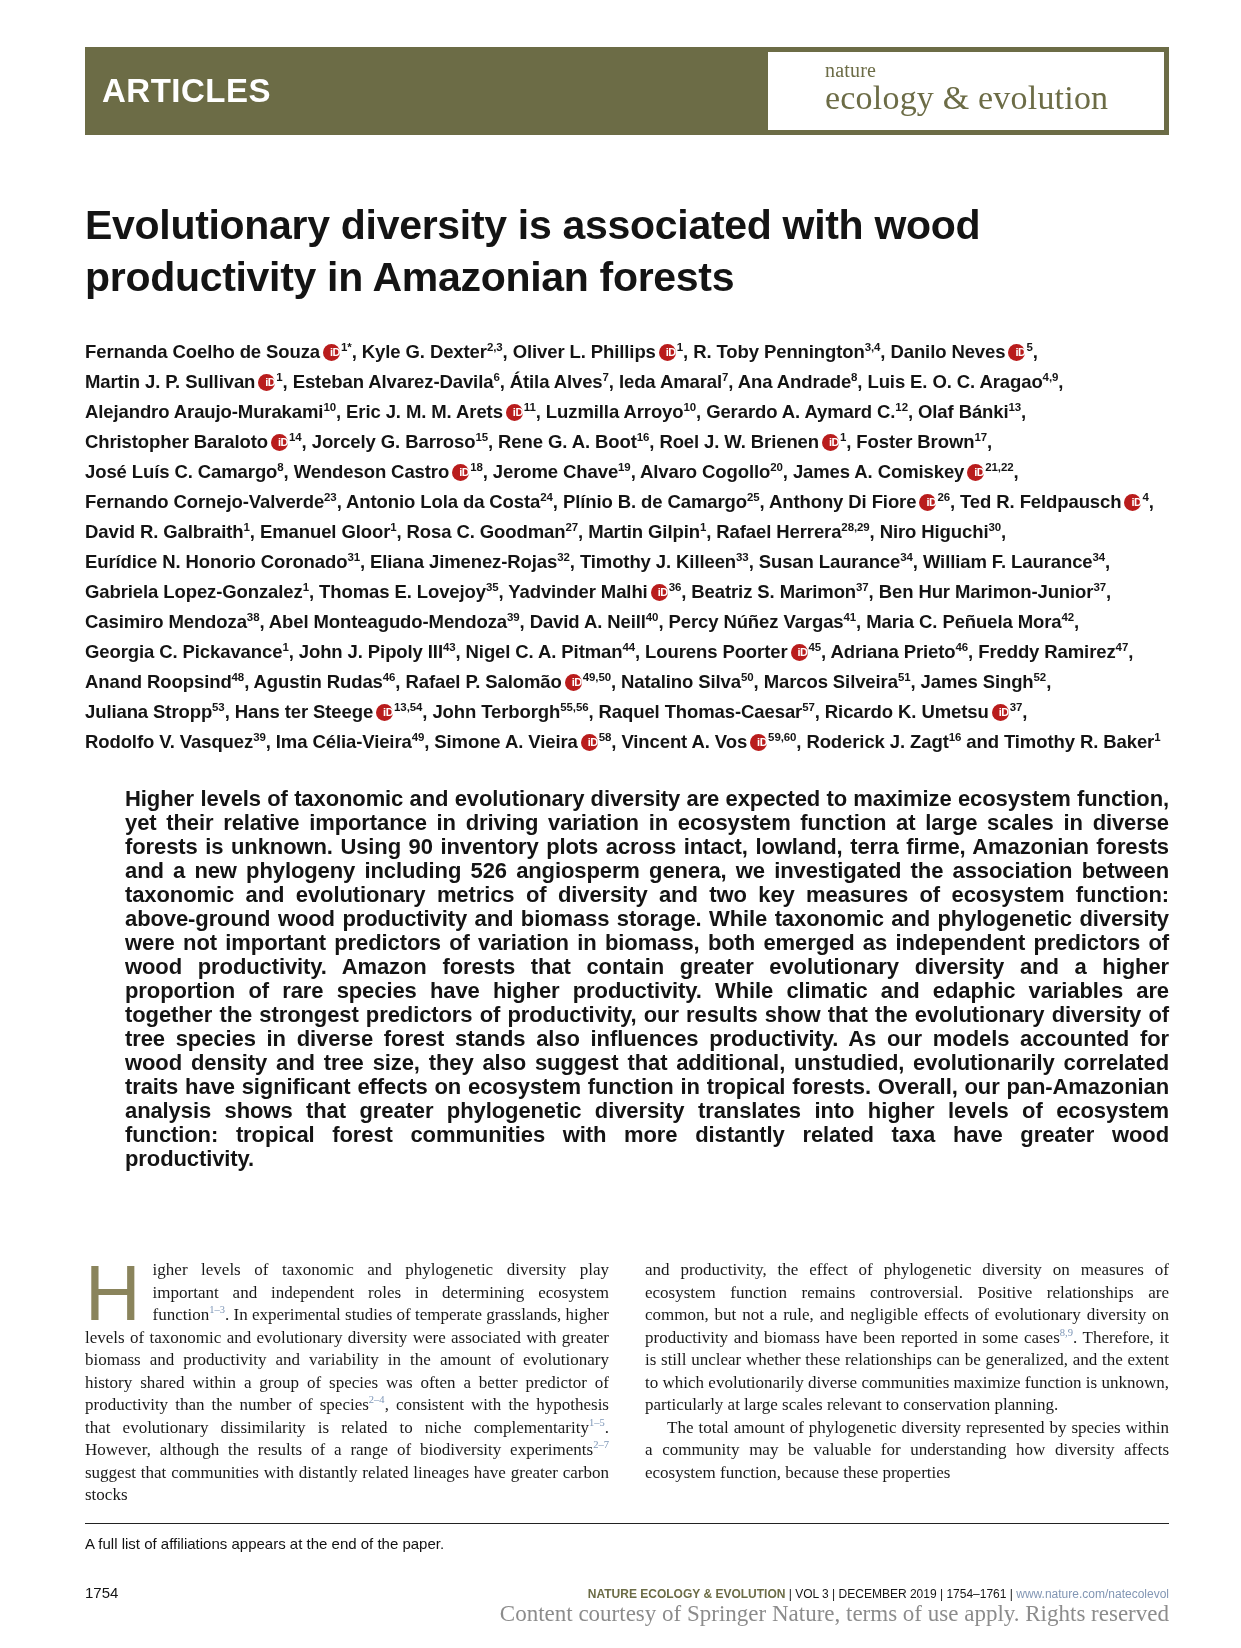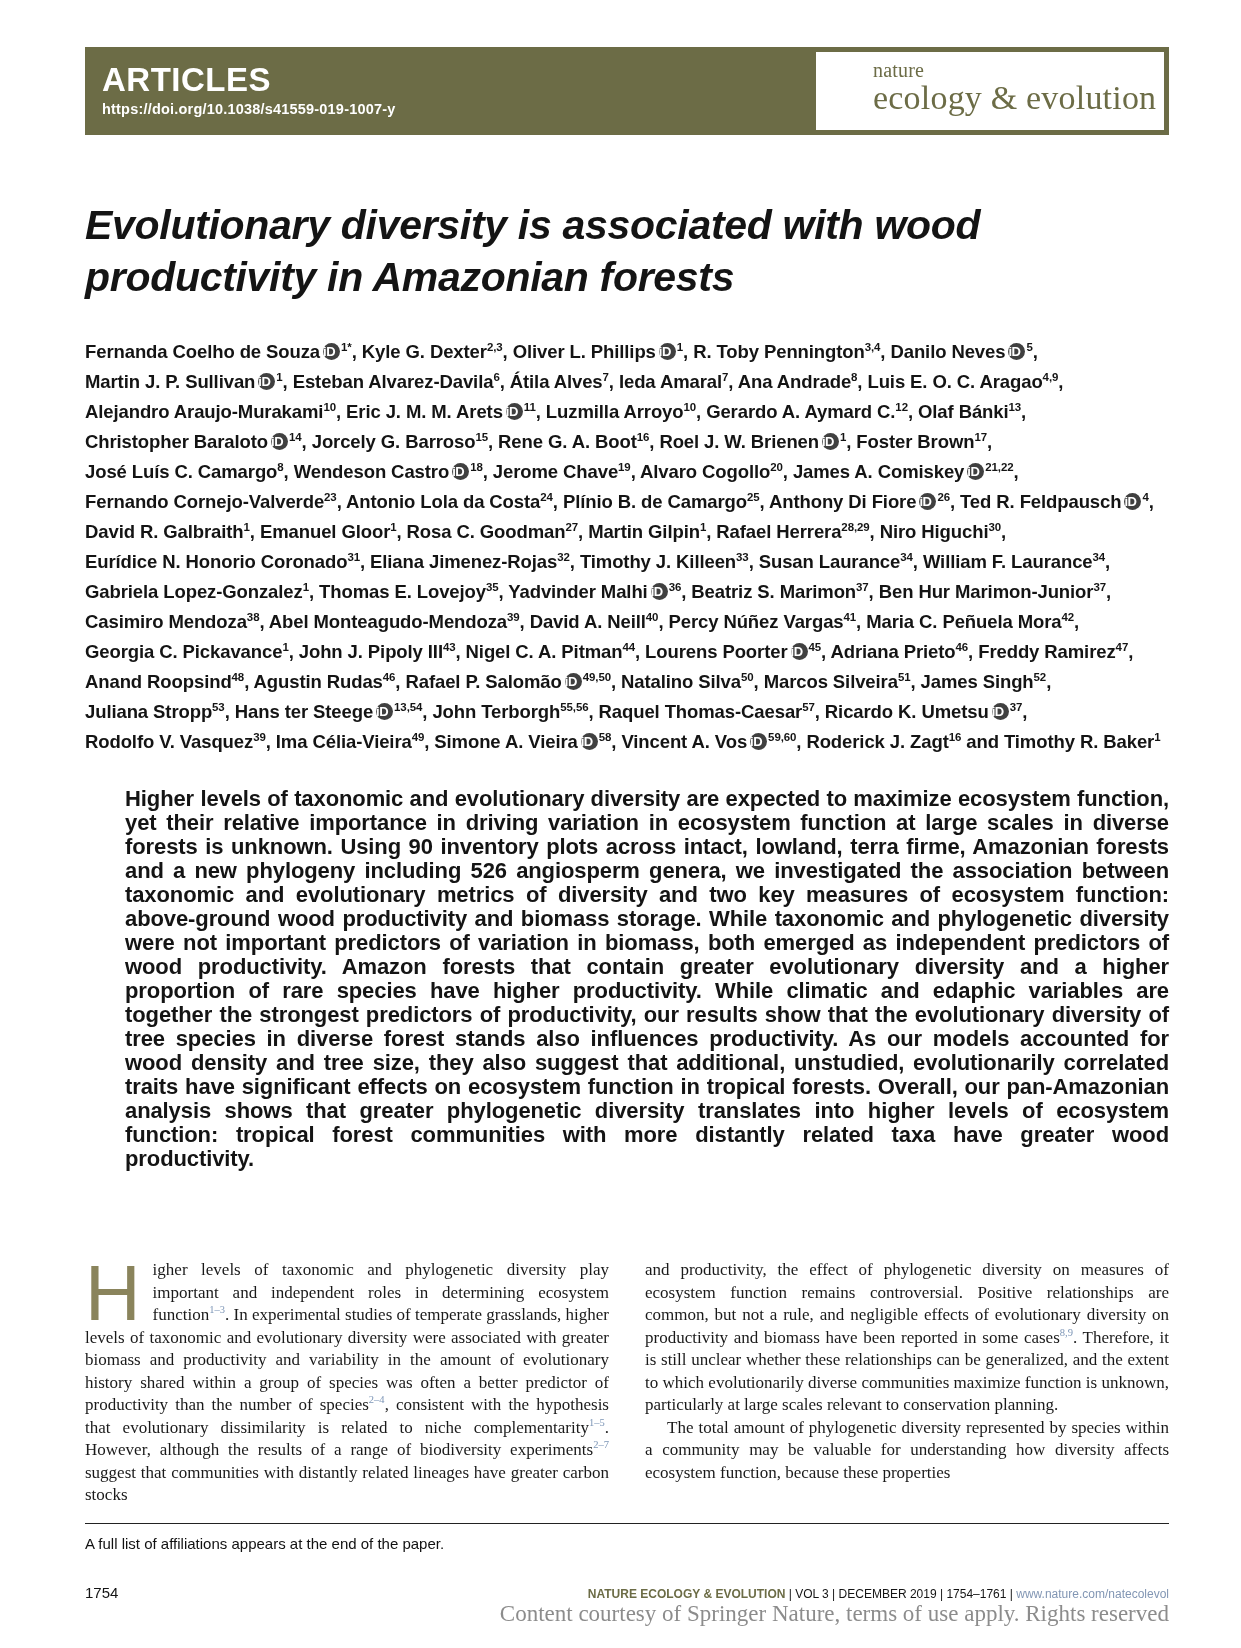--- a/index.html
+++ b/index.html
@@ -36,57 +36,56 @@
     font-weight: bold;
     letter-spacing: 0.2px;
     text-decoration: none;
     line-height: 22px;
   }
   .logo-box {
     position: absolute;
     top: 5px;
     right: 5px;
     bottom: 5px;
-    width: 348px;
+    width: 396px;
     background: #ffffff;
     padding: 8px 0 0 57px;
     font-family: "Liberation Serif", serif;
     color: #6C6C46;
   }
   .logo-top { font-size: 20px; line-height: 20px; letter-spacing: 0.2px; }
   .logo-bottom { font-size: 34px; line-height: 36px; letter-spacing: 0.2px; }
 
   
   .title {
     margin-top: 64px;
     font-size: 41px;
     line-height: 52px;
     font-weight: bold;
     letter-spacing: -0.3px;
-    font-style: italic;
   }
 
   
   .authors {
     margin-top: 34px;
     font-size: 18.5px;
     font-weight: bold;
     line-height: 30px;
     letter-spacing: -0.1px;
   }
   .author-chunk { white-space: nowrap; }
   .orcid {
     display: inline-block;
     width: 17px; height: 17px;
     border-radius: 50%;
-    background: #404040;
+    background: #b91c1c;
     color: #ffffff;
-    font-size: 13px;
+    font-size: 11px;
     font-weight: bold;
-    text-align: left;
+    text-align: right;
     line-height: 17px;
     vertical-align: 2px;
     margin: 0 1px 0 3px;
     letter-spacing: -0.5px;
   }
   sup { line-height: 0; }
   .affil { font-size: 62%; font-weight: bold; }
 
   
   .abstract {
@@ -156,21 +155,20 @@
     color: #8C8C8C;
   }
 </style>
 </head>
 <body>
 
 <div class="page">
 
   <div class="band">
     <div class="kicker">ARTICLES</div>
-    <a class="doi" href="#">https://doi.org/10.1038/s41559-019-1007-y</a>
     <div class="logo-box">
       <div class="logo-top">nature</div>
       <div class="logo-bottom">ecology &amp; evolution</div>
     </div>
   </div>
 
   <h1 class="title">Evolutionary diversity is associated with wood productivity in Amazonian forests</h1>
 
   <div class="authors"><span class="author-chunk"><span>Fernanda Coelho de Souza</span><span class="orcid">iD</span><sup class="affil">1*</sup></span>, <span class="author-chunk"><span>Kyle G. Dexter</span><sup class="affil">2,3</sup></span>, <span class="author-chunk"><span>Oliver L. Phillips</span><span class="orcid">iD</span><sup class="affil">1</sup></span>, <span class="author-chunk"><span>R. Toby Pennington</span><sup class="affil">3,4</sup></span>, <span class="author-chunk"><span>Danilo Neves</span><span class="orcid">iD</span><sup class="affil">5</sup></span>, <span class="author-chunk"><span>Martin J. P. Sullivan</span><span class="orcid">iD</span><sup class="affil">1</sup></span>, <span class="author-chunk"><span>Esteban Alvarez-Davila</span><sup class="affil">6</sup></span>, <span class="author-chunk"><span>Átila Alves</span><sup class="affil">7</sup></span>, <span class="author-chunk"><span>Ieda Amaral</span><sup class="affil">7</sup></span>, <span class="author-chunk"><span>Ana Andrade</span><sup class="affil">8</sup></span>, <span class="author-chunk"><span>Luis E. O. C. Aragao</span><sup class="affil">4,9</sup></span>, <span class="author-chunk"><span>Alejandro Araujo-Murakami</span><sup class="affil">10</sup></span>, <span class="author-chunk"><span>Eric J. M. M. Arets</span><span class="orcid">iD</span><sup class="affil">11</sup></span>, <span class="author-chunk"><span>Luzmilla Arroyo</span><sup class="affil">10</sup></span>, <span class="author-chunk"><span>Gerardo A. Aymard C.</span><sup class="affil">12</sup></span>, <span class="author-chunk"><span>Olaf Bánki</span><sup class="affil">13</sup></span>, <span class="author-chunk"><span>Christopher Baraloto</span><span class="orcid">iD</span><sup class="affil">14</sup></span>, <span class="author-chunk"><span>Jorcely G. Barroso</span><sup class="affil">15</sup></span>, <span class="author-chunk"><span>Rene G. A. Boot</span><sup class="affil">16</sup></span>, <span class="author-chunk"><span>Roel J. W. Brienen</span><span class="orcid">iD</span><sup class="affil">1</sup></span>, <span class="author-chunk"><span>Foster Brown</span><sup class="affil">17</sup></span>, <span class="author-chunk"><span>José Luís C. Camargo</span><sup class="affil">8</sup></span>, <span class="author-chunk"><span>Wendeson Castro</span><span class="orcid">iD</span><sup class="affil">18</sup></span>, <span class="author-chunk"><span>Jerome Chave</span><sup class="affil">19</sup></span>, <span class="author-chunk"><span>Alvaro Cogollo</span><sup class="affil">20</sup></span>, <span class="author-chunk"><span>James A. Comiskey</span><span class="orcid">iD</span><sup class="affil">21,22</sup></span>, <span class="author-chunk"><span>Fernando Cornejo-Valverde</span><sup class="affil">23</sup></span>, <span class="author-chunk"><span>Antonio Lola da Costa</span><sup class="affil">24</sup></span>, <span class="author-chunk"><span>Plínio B. de Camargo</span><sup class="affil">25</sup></span>, <span class="author-chunk"><span>Anthony Di Fiore</span><span class="orcid">iD</span><sup class="affil">26</sup></span>, <span class="author-chunk"><span>Ted R. Feldpausch</span><span class="orcid">iD</span><sup class="affil">4</sup></span>, <span class="author-chunk"><span>David R. Galbraith</span><sup class="affil">1</sup></span>, <span class="author-chunk"><span>Emanuel Gloor</span><sup class="affil">1</sup></span>, <span class="author-chunk"><span>Rosa C. Goodman</span><sup class="affil">27</sup></span>, <span class="author-chunk"><span>Martin Gilpin</span><sup class="affil">1</sup></span>, <span class="author-chunk"><span>Rafael Herrera</span><sup class="affil">28,29</sup></span>, <span class="author-chunk"><span>Niro Higuchi</span><sup class="affil">30</sup></span>, <span class="author-chunk"><span>Eurídice N. Honorio Coronado</span><sup class="affil">31</sup></span>, <span class="author-chunk"><span>Eliana Jimenez-Rojas</span><sup class="affil">32</sup></span>, <span class="author-chunk"><span>Timothy J. Killeen</span><sup class="affil">33</sup></span>, <span class="author-chunk"><span>Susan Laurance</span><sup class="affil">34</sup></span>, <span class="author-chunk"><span>William F. Laurance</span><sup class="affil">34</sup></span>, <span class="author-chunk"><span>Gabriela Lopez-Gonzalez</span><sup class="affil">1</sup></span>, <span class="author-chunk"><span>Thomas E. Lovejoy</span><sup class="affil">35</sup></span>, <span class="author-chunk"><span>Yadvinder Malhi</span><span class="orcid">iD</span><sup class="affil">36</sup></span>, <span class="author-chunk"><span>Beatriz S. Marimon</span><sup class="affil">37</sup></span>, <span class="author-chunk"><span>Ben Hur Marimon-Junior</span><sup class="affil">37</sup></span>, <span class="author-chunk"><span>Casimiro Mendoza</span><sup class="affil">38</sup></span>, <span class="author-chunk"><span>Abel Monteagudo-Mendoza</span><sup class="affil">39</sup></span>, <span class="author-chunk"><span>David A. Neill</span><sup class="affil">40</sup></span>, <span class="author-chunk"><span>Percy Núñez Vargas</span><sup class="affil">41</sup></span>, <span class="author-chunk"><span>Maria C. Peñuela Mora</span><sup class="affil">42</sup></span>, <span class="author-chunk"><span>Georgia C. Pickavance</span><sup class="affil">1</sup></span>, <span class="author-chunk"><span>John J. Pipoly III</span><sup class="affil">43</sup></span>, <span class="author-chunk"><span>Nigel C. A. Pitman</span><sup class="affil">44</sup></span>, <span class="author-chunk"><span>Lourens Poorter</span><span class="orcid">iD</span><sup class="affil">45</sup></span>, <span class="author-chunk"><span>Adriana Prieto</span><sup class="affil">46</sup></span>, <span class="author-chunk"><span>Freddy Ramirez</span><sup class="affil">47</sup></span>, <span class="author-chunk"><span>Anand Roopsind</span><sup class="affil">48</sup></span>, <span class="author-chunk"><span>Agustin Rudas</span><sup class="affil">46</sup></span>, <span class="author-chunk"><span>Rafael P. Salomão</span><span class="orcid">iD</span><sup class="affil">49,50</sup></span>, <span class="author-chunk"><span>Natalino Silva</span><sup class="affil">50</sup></span>, <span class="author-chunk"><span>Marcos Silveira</span><sup class="affil">51</sup></span>, <span class="author-chunk"><span>James Singh</span><sup class="affil">52</sup></span>, <span class="author-chunk"><span>Juliana Stropp</span><sup class="affil">53</sup></span>, <span class="author-chunk"><span>Hans ter Steege</span><span class="orcid">iD</span><sup class="affil">13,54</sup></span>, <span class="author-chunk"><span>John Terborgh</span><sup class="affil">55,56</sup></span>, <span class="author-chunk"><span>Raquel Thomas-Caesar</span><sup class="affil">57</sup></span>, <span class="author-chunk"><span>Ricardo K. Umetsu</span><span class="orcid">iD</span><sup class="affil">37</sup></span>, <span class="author-chunk"><span>Rodolfo V. Vasquez</span><sup class="affil">39</sup></span>, <span class="author-chunk"><span>Ima Célia-Vieira</span><sup class="affil">49</sup></span>, <span class="author-chunk"><span>Simone A. Vieira</span><span class="orcid">iD</span><sup class="affil">58</sup></span>, <span class="author-chunk"><span>Vincent A. Vos</span><span class="orcid">iD</span><sup class="affil">59,60</sup></span>, <span class="author-chunk"><span>Roderick J. Zagt</span><sup class="affil">16</sup></span> and <span class="author-chunk"><span>Timothy R. Baker</span><sup class="affil">1</sup></span></div>
 

